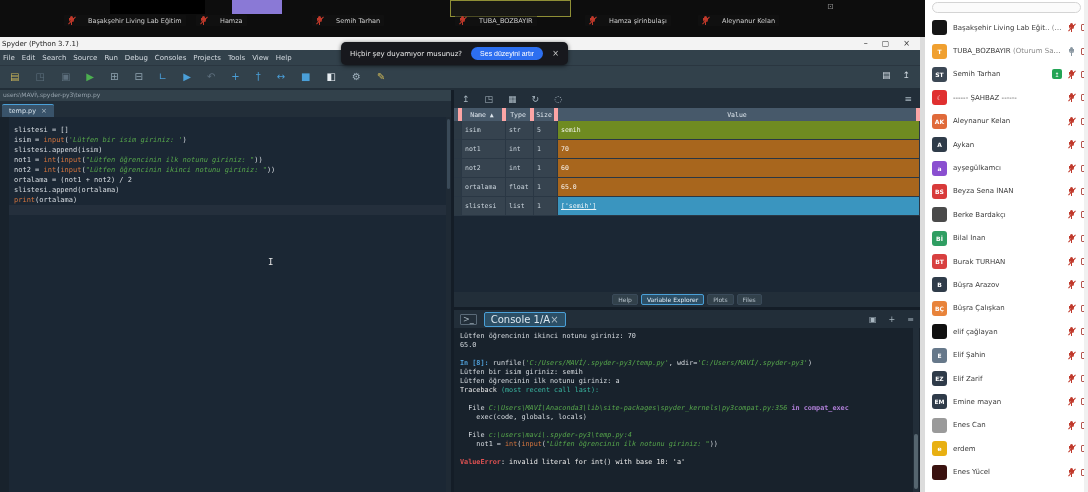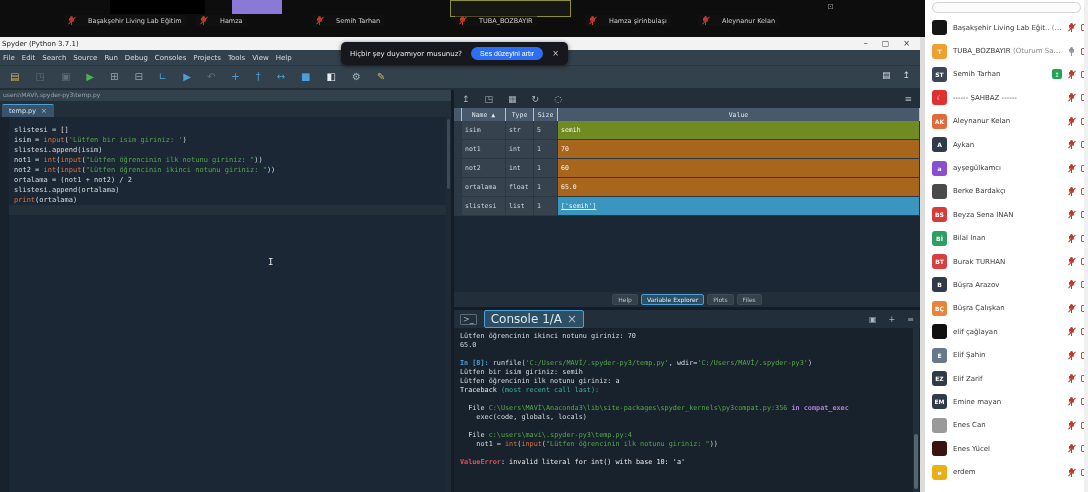--- a/index.html
+++ b/index.html
@@ -42,44 +42,44 @@
   
   .editor-pane{width:454px;flex:none;display:flex;flex-direction:column;background:#1b2734;border-right:3px solid #141d27}
   .editor-path{height:11px;background:#32414b;font-size:6px;color:#97a4ae;padding:1px 3px;white-space:nowrap;overflow:hidden}
   .editor-tabs{height:16px;background:#222e39;display:flex;align-items:flex-end;padding-left:2px}
   .etab{display:flex;align-items:center;gap:5px;background:#39536a;border-top:1px solid #4aa0d8;color:#d9e4ec;font-size:6.5px;padding:2px 7px;border-radius:2px 2px 0 0}
   .etab .x{color:#aebcc6;font-size:7px}
   .code{position:relative;flex:1;background:#1b2734;font-family:"DejaVu Sans Mono",monospace;font-size:7px;line-height:10px;padding:8px 0 0 14px;overflow:hidden}
   .code:before{content:"";position:absolute;left:0;top:0;bottom:0;width:9px;background:#18222c}
   .cur-line{position:absolute;left:9px;right:0;top:88px;height:10px;background:#242f3c}
   .cline{position:relative;white-space:pre}
-  .sg-p{color:#d7dce1}.sg-b{color:#d4753e}.sg-s{color:#56a64b;}
+  .sg-p{color:#d7dce1}.sg-b{color:#d4753e}.sg-s{color:#56a64b;font-style:italic}
   .ibeam{position:absolute;left:268px;top:140px;width:7px;height:11px;color:#e6e6e6;font-size:9px;line-height:11px;font-family:"DejaVu Sans Mono",monospace}
   .e-scroll{position:absolute;right:0;top:0;bottom:0;width:5px;background:#1f2a35}
   .e-scroll i{position:absolute;top:2px;left:1px;width:3px;height:70px;background:#3a4a58;border-radius:2px}
 
   
   .right-col{flex:1;display:flex;flex-direction:column;min-width:0}
 
   .varexp{height:220px;flex:none;display:flex;flex-direction:column;background:#1b2734;border-bottom:3px solid #141d27}
   .ve-toolbar{height:18px;display:flex;align-items:center;gap:15px;padding:0 8px;background:#222e39;color:#a9b7c1;font-size:9px}
   .ve-toolbar .right{margin-left:auto}
   .ve-grid{display:grid;grid-template-columns:8px 44px 28px 24px 1fr;font-family:"DejaVu Sans Mono",monospace;font-size:6.5px}
-  .ve-h{background:#47596a;color:#dfe7ee;height:13px;display:flex;align-items:center;justify-content:center;border-right:1px solid #fca5a5}
+  .ve-h{background:#47596a;color:#dfe7ee;height:13px;display:flex;align-items:center;justify-content:center;border-right:4px solid #fca5a5}
   .ve-c{height:19px;display:flex;align-items:center;padding:0 3px;border-bottom:1px solid #2a3744;border-right:1px solid #2a3744;color:#c9d3db;background:#36434f;overflow:hidden;white-space:nowrap}
   .ve-c.grip{background:#2c3944;padding:0}
   .ve-c.val{color:rgba(255,255,255,.92)}
   .ve-tabs{height:15px;margin-top:auto;background:#222e39;display:flex;align-items:center;justify-content:center;gap:3px}
   .ve-tab{font-size:6px;color:#b6c2cb;background:#32414b;padding:1px 5px;border-radius:2px;border:1px solid #3a4a59}
   .ve-tab.active{background:#2c4f66;border-color:#4aa0d8;color:#e4eef6}
 
   .console{flex:1;display:flex;flex-direction:column;background:#18222c;min-height:0}
   .con-tabbar{height:18px;flex:none;background:#222e39;display:flex;align-items:center;gap:7px;padding:0 6px}
   .con-win-icon{color:#a9b7c1;font-size:8px;border:1px solid #5a6a78;border-radius:1px;padding:0 2px;line-height:9px}
-  .ctab{display:flex;align-items:center;gap:5px;background:#2c4f66;border:1px solid #4aa0d8;border-radius:2px;color:#dce8f1;font-size:12px;padding:1px 6px}
+  .ctab{display:flex;align-items:center;background:#2c4f66;border:1px solid #4aa0d8;border-radius:2px;color:#dce8f1;font-size:10px;padding:1px 6px}
   .ctab .x{color:#aebcc6}
   .con-icons{margin-left:auto;display:flex;gap:12px;color:#a9b7c1;font-size:8px}
   .con-body{position:relative;flex:1;font-family:"DejaVu Sans Mono",monospace;font-size:6.8px;line-height:9px;padding:4px 10px 0 6px;overflow:hidden}
   .sg-prompt{color:#4f9fd8;font-weight:bold}.sg-teal{color:#39b5a0}.sg-err{color:#e05252;font-weight:bold}
   .sg-purple{color:#b07fd8;font-weight:bold}.sg-w{color:#ececec}
   .c-scroll{position:absolute;right:1px;top:0;bottom:0;width:6px;background:#222e39}
   .c-scroll i{position:absolute;bottom:3px;left:1px;width:4px;height:55px;background:#55656f;border-radius:2px}
 
   .win-edge{position:absolute;left:920px;top:37px;width:5px;height:455px;background:#dcdcdc}
 
@@ -409,40 +409,40 @@
           <span class="avatar" style="background: rgb(138, 79, 208);">a</span>
           <span class="p-name">ayşegülkamcı</span>
           <span class="mic slash">
             <i></i>
             <u></u>
             <b></b>
           </span>
           <span class="cam-stub"></span>
         </div>
         <div class="p-row">
+          <span class="avatar" style="background: rgb(216, 58, 58);">BS</span>
+          <span class="p-name">Beyza Sena İNAN</span>
+          <span class="mic slash">
+            <i></i>
+            <u></u>
+            <b></b>
+          </span>
+          <span class="cam-stub"></span>
+        </div>
+        <div class="p-row">
           <span class="avatar photo" style="background: rgb(74, 74, 74);"></span>
           <span class="p-name">Berke Bardakçı</span>
           <span class="mic slash">
             <i></i>
             <u></u>
             <b></b>
           </span>
           <span class="cam-stub"></span>
         </div>
         <div class="p-row">
-          <span class="avatar" style="background: rgb(216, 58, 58);">BS</span>
-          <span class="p-name">Beyza Sena İNAN</span>
-          <span class="mic slash">
-            <i></i>
-            <u></u>
-            <b></b>
-          </span>
-          <span class="cam-stub"></span>
-        </div>
-        <div class="p-row">
           <span class="avatar" style="background: rgb(47, 158, 98);">Bİ</span>
           <span class="p-name">Bilal İnan</span>
           <span class="mic slash">
             <i></i>
             <u></u>
             <b></b>
           </span>
           <span class="cam-stub"></span>
         </div>
         <div class="p-row">
@@ -519,32 +519,32 @@
           <span class="avatar photo" style="background: rgb(154, 154, 154);"></span>
           <span class="p-name">Enes Can</span>
           <span class="mic slash">
             <i></i>
             <u></u>
             <b></b>
           </span>
           <span class="cam-stub"></span>
         </div>
         <div class="p-row">
+          <span class="avatar" style="background: rgb(232, 176, 18);">e</span>
+          <span class="p-name">erdem</span>
+          <span class="mic slash">
+            <i></i>
+            <u></u>
+            <b></b>
+          </span>
+          <span class="cam-stub"></span>
+        </div>
+        <div class="p-row">
           <span class="avatar photo" style="background: rgb(58, 18, 16);"></span>
           <span class="p-name">Enes Yücel</span>
-          <span class="mic slash">
-            <i></i>
-            <u></u>
-            <b></b>
-          </span>
-          <span class="cam-stub"></span>
-        </div>
-        <div class="p-row">
-          <span class="avatar" style="background: rgb(232, 176, 18);">e</span>
-          <span class="p-name">erdem</span>
           <span class="mic slash">
             <i></i>
             <u></u>
             <b></b>
           </span>
           <span class="cam-stub"></span>
         </div>
       </div>
     <div class="p-scroll"></div>
   </div>

